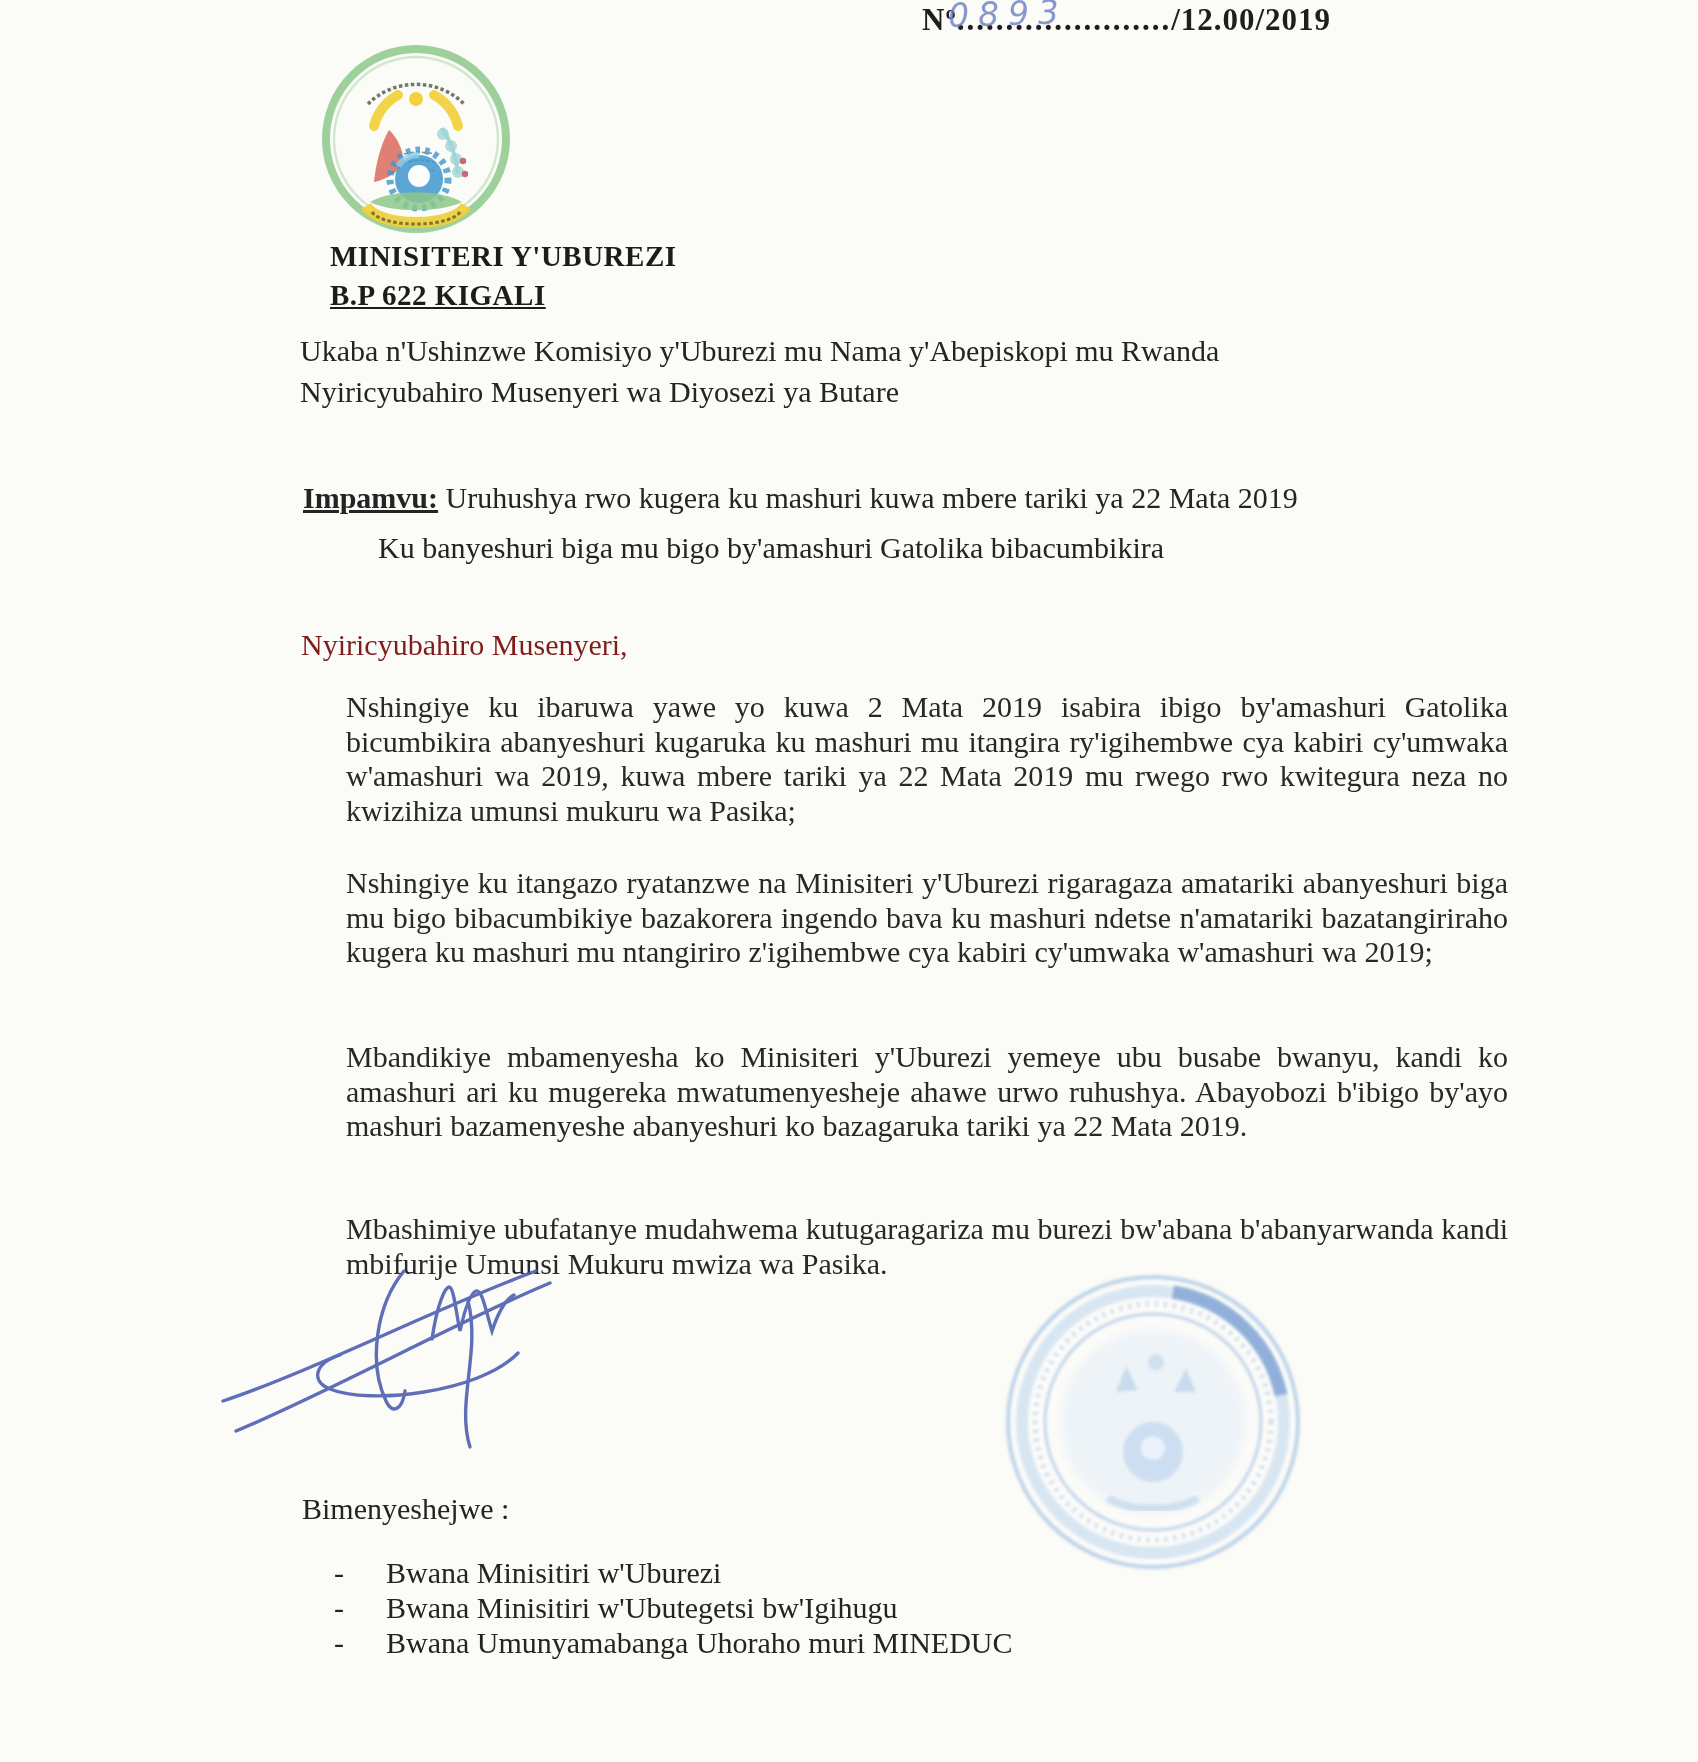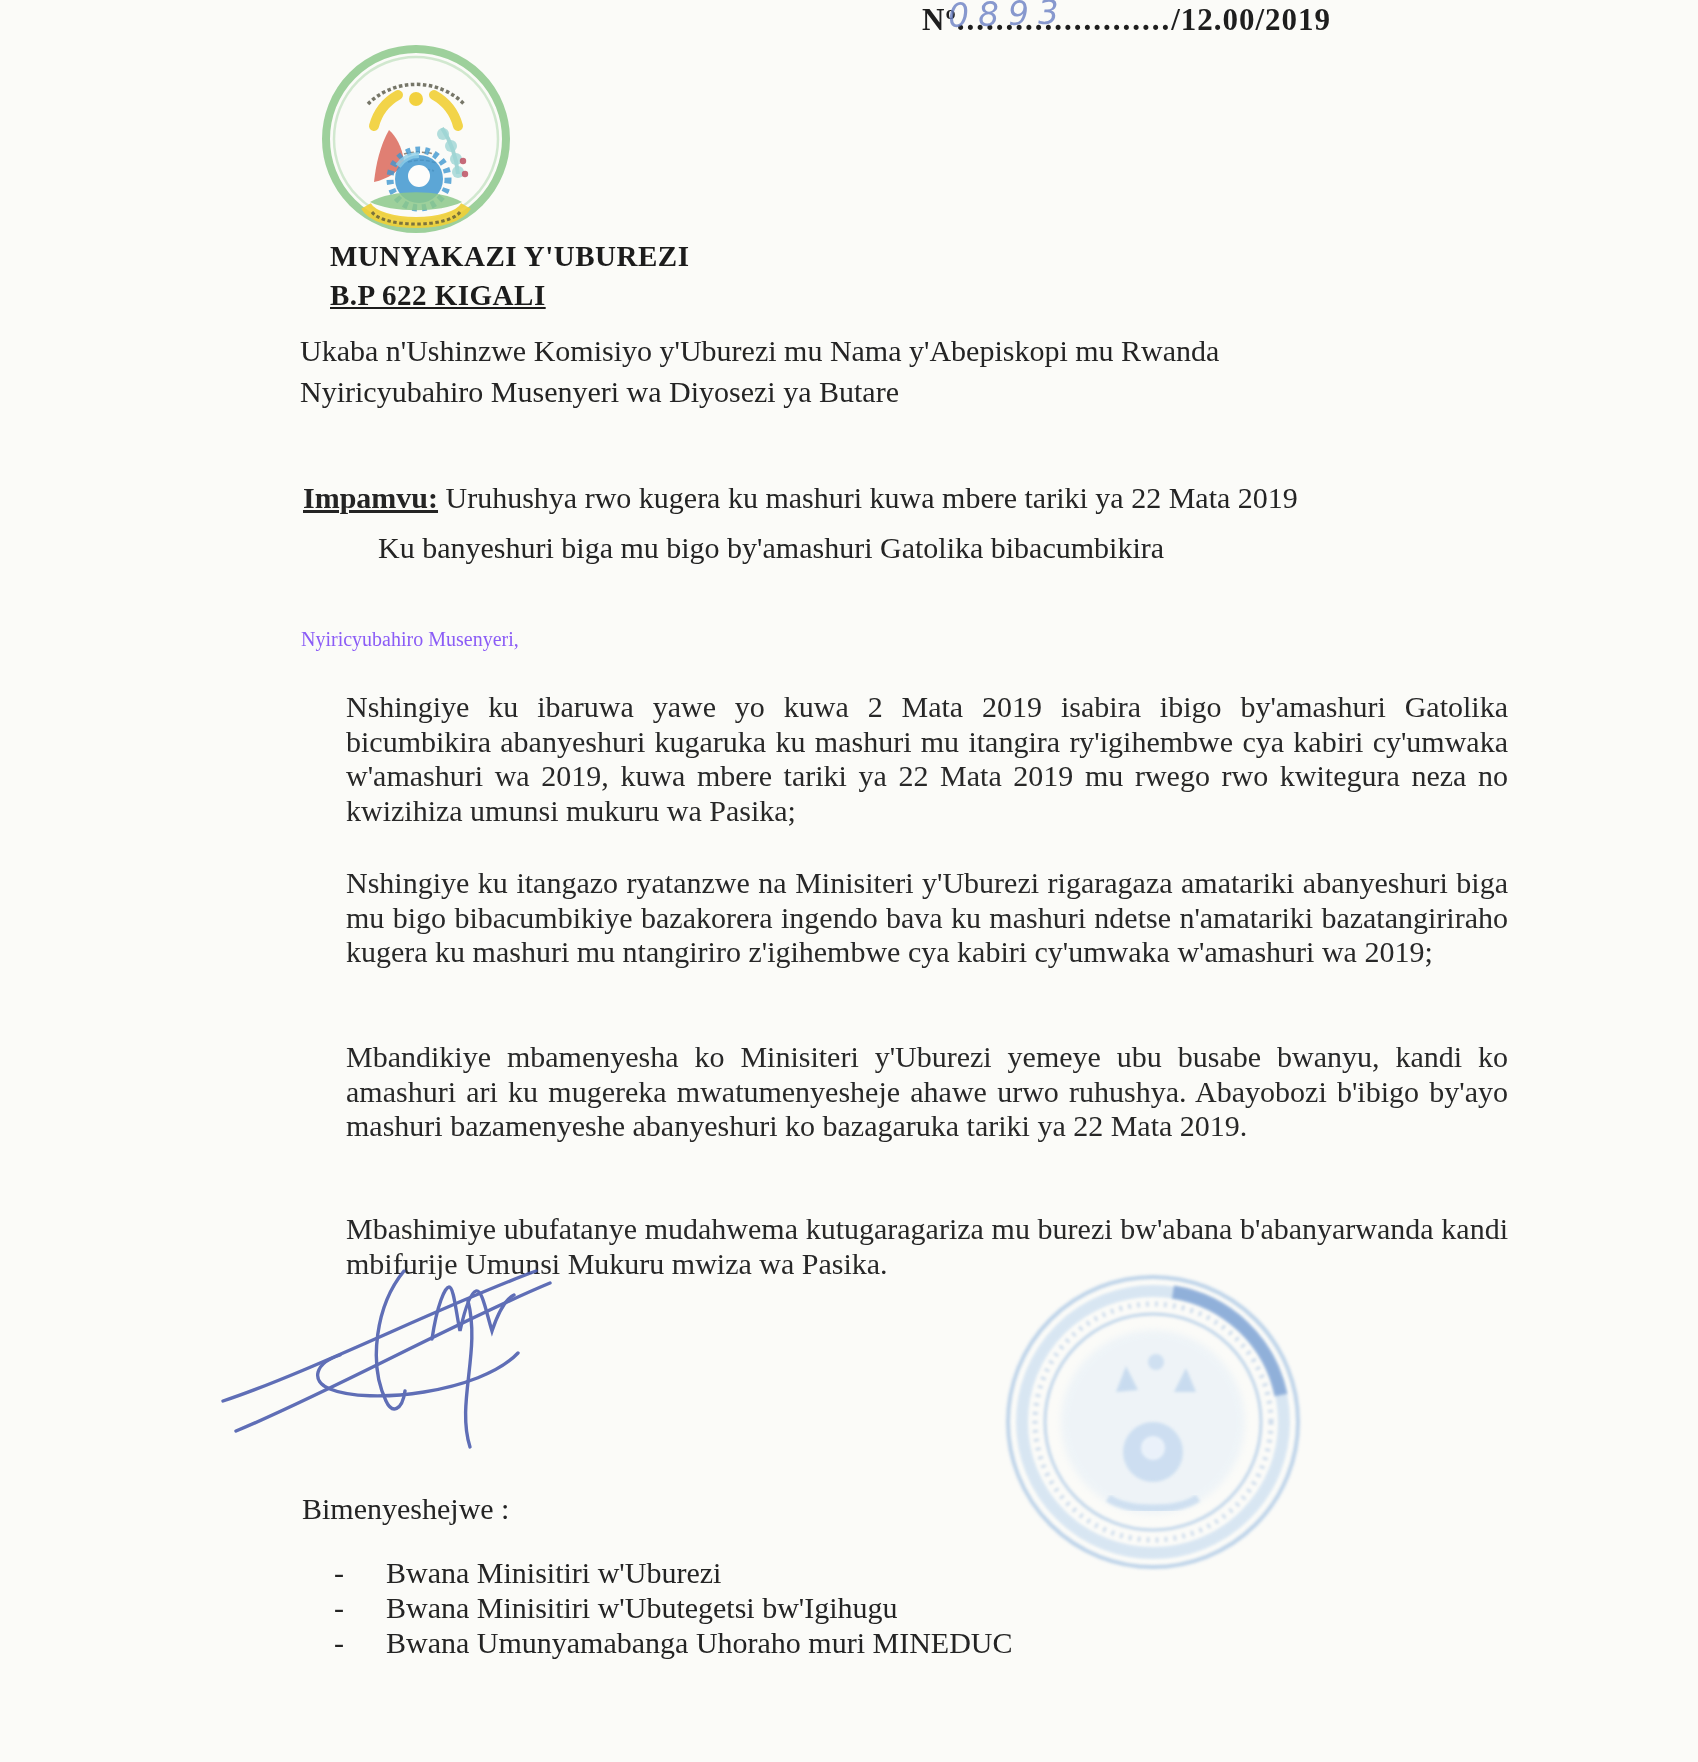--- a/index.html
+++ b/index.html
@@ -48,21 +48,21 @@
     font-size:30px;color:#242424;white-space:nowrap;
   }
   .subject-label{font-weight:bold;text-decoration:underline;}
   .subject-line2{
     position:absolute;left:378px;top:531px;
     font-size:30px;color:#242424;white-space:nowrap;
   }
 
   .salutation{
     position:absolute;left:301px;top:628px;
-    font-size:20px;color:#8b5cf6;
+    font-size:30px;color:#7f1d1d;
   }
 
   .para{
     position:absolute;left:300px;width:1162px;
     font-size:30px;line-height:34.5px;color:#282828;
     text-align:justify;
     margin-left:46px;
   }
   #para1{top:690px;}
   #para2{top:866px;}
@@ -129,21 +129,21 @@
       <circle cx="103" cy="134" r="11" fill="#fdfdfb"></circle>
 
       <path d="M 50 164 C 62 186 138 186 150 164" fill="none" stroke="#f1cf35" stroke-width="11" opacity="0.9"></path>
       <path d="M 56 170 C 68 186 132 186 144 170" fill="none" stroke="#4a4a38" stroke-width="3" stroke-dasharray="3.5 2.5" opacity="0.7"></path>
 
       <path d="M 54 160 C 76 147 124 147 146 160 C 124 171 76 171 54 160 Z" fill="#8cc88b" opacity="0.85"></path>
     </svg>
   </div>
 
   <div class="ministry-block">
-    <div>MUNYAKAZI Y'UBUREZI</div>
+    <div>MINISITERI Y'UBUREZI</div>
     <div class="pobox">B.P 622 KIGALI</div>
   </div>
 
   <div class="recipient">
     <div>Ukaba n'Ushinzwe Komisiyo y'Uburezi mu Nama y'Abepiskopi mu Rwanda</div>
     <div>Nyiricyubahiro Musenyeri wa Diyosezi ya Butare</div>
   </div>
 
   <div class="subject"><span class="subject-label">Impamvu:</span>
     <span>Uruhushya  rwo kugera ku mashuri kuwa  mbere tariki  ya 22 Mata 2019</span></div>

